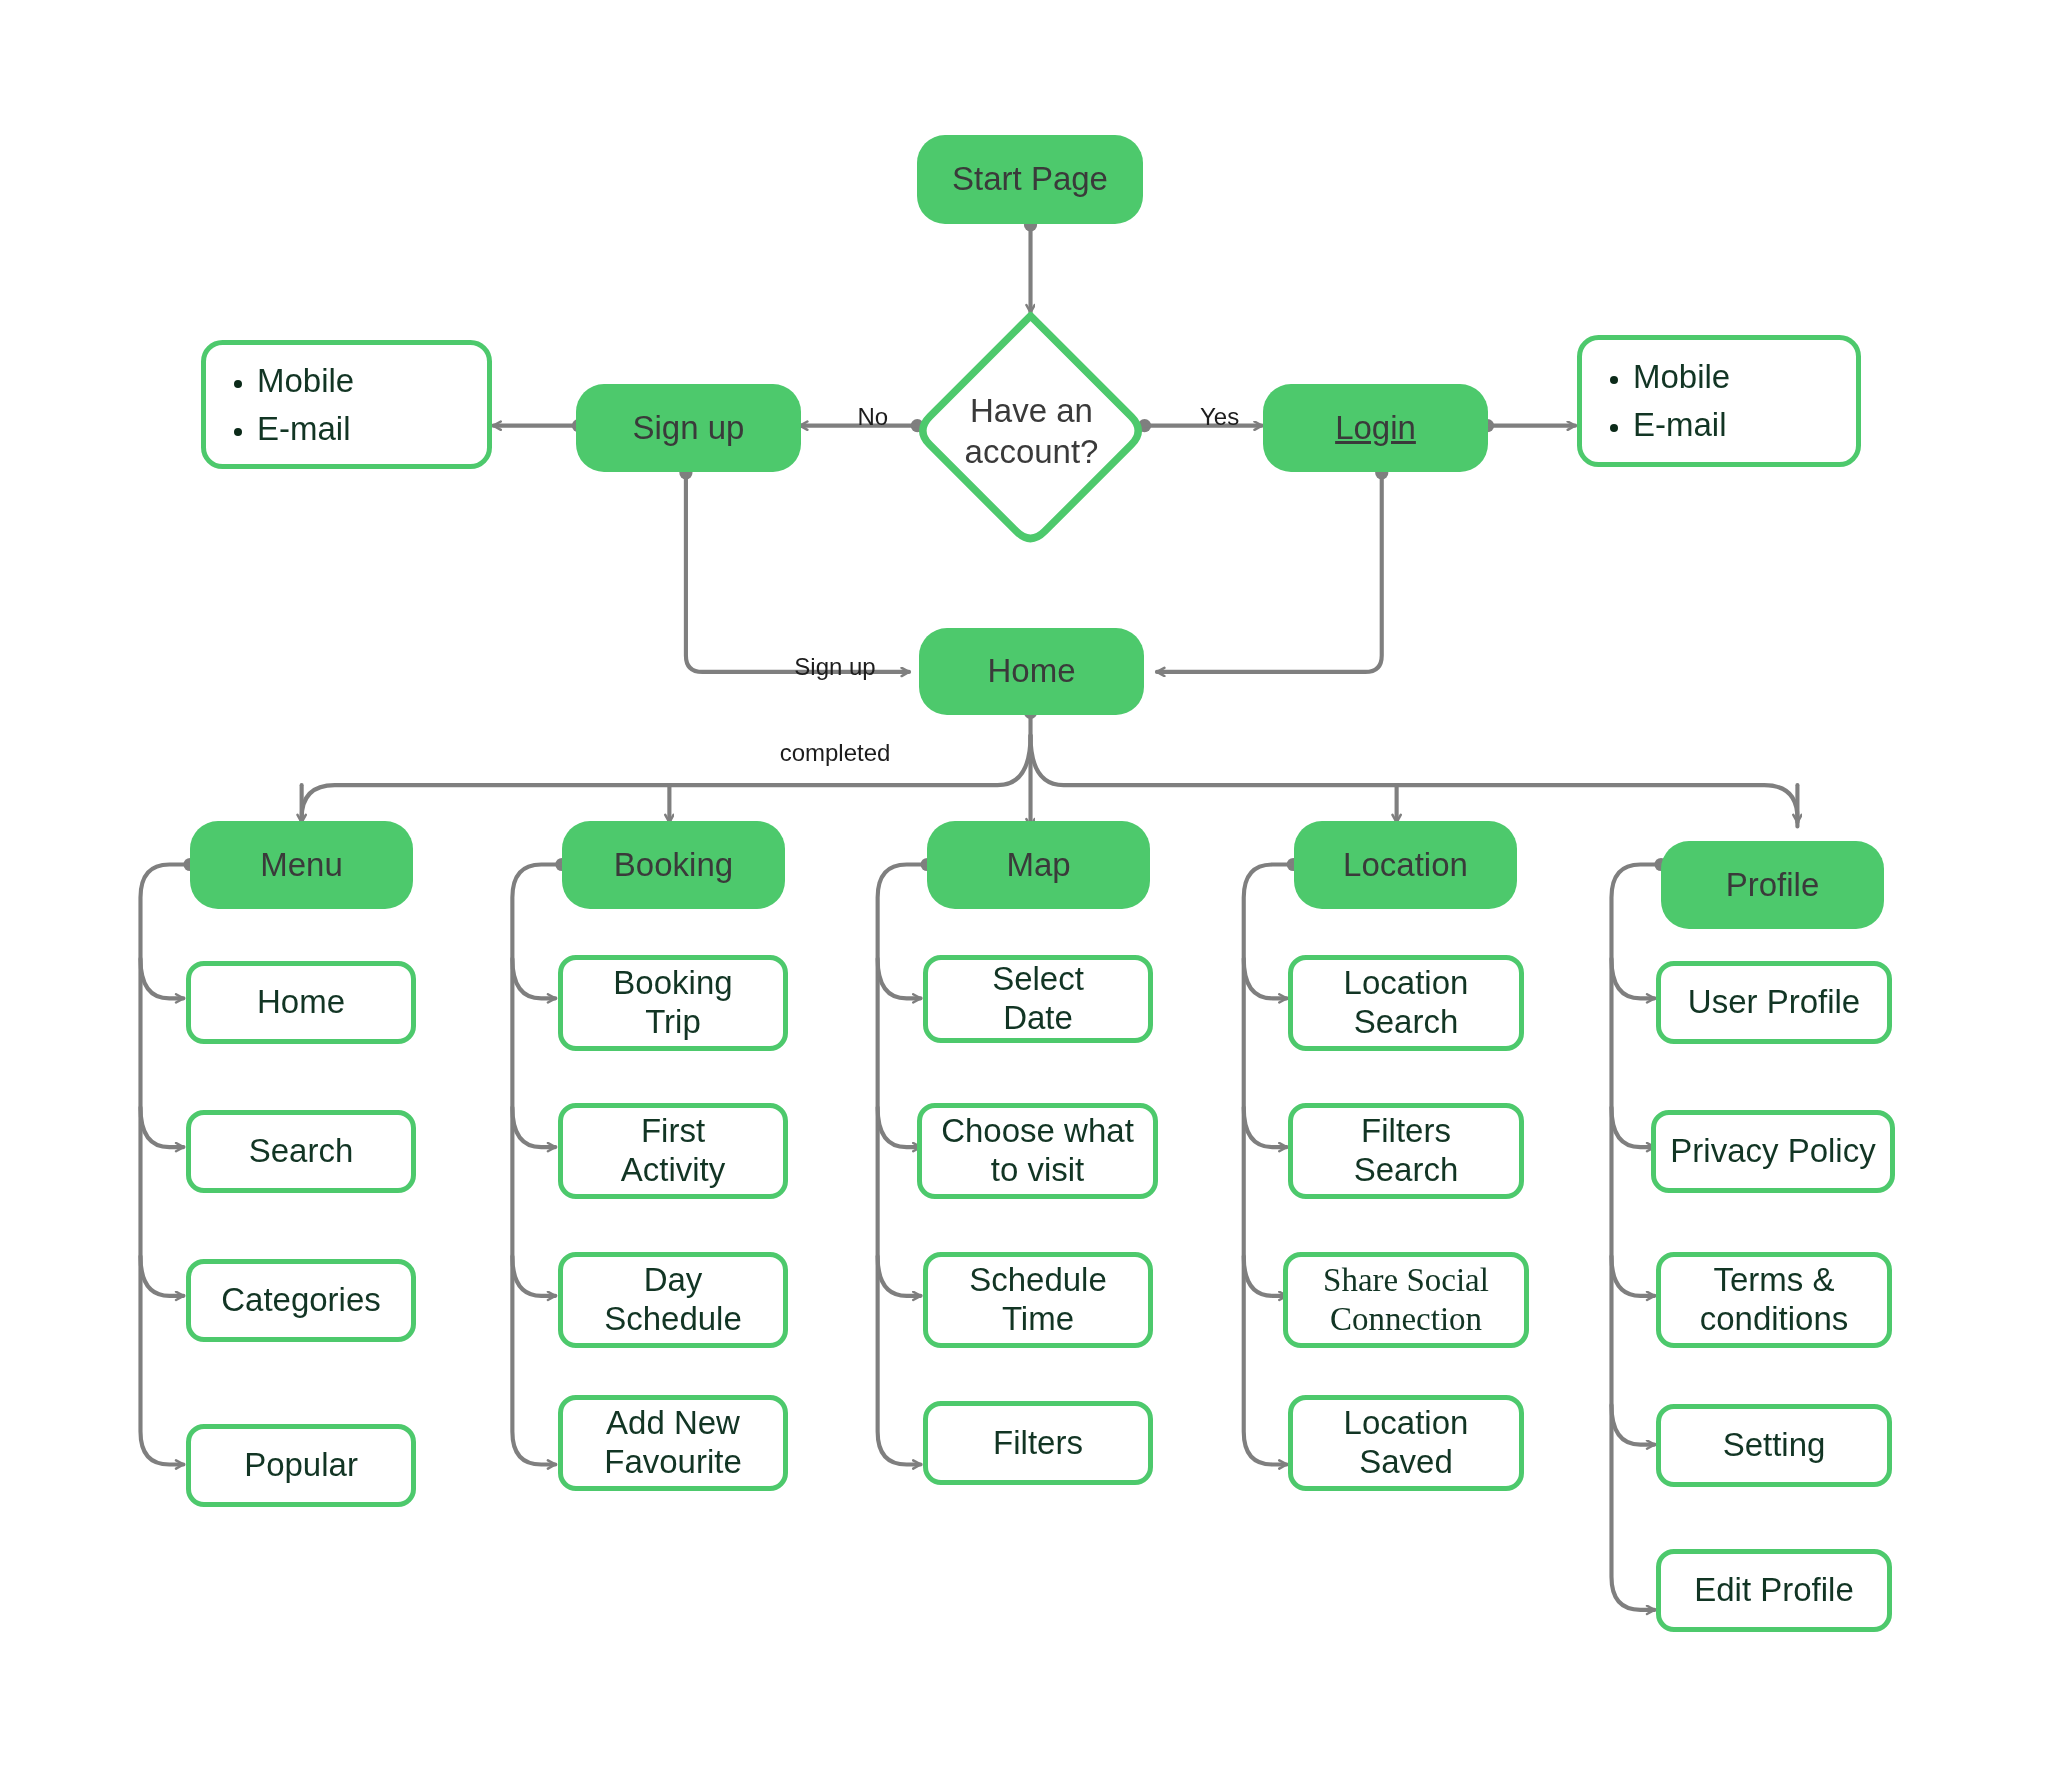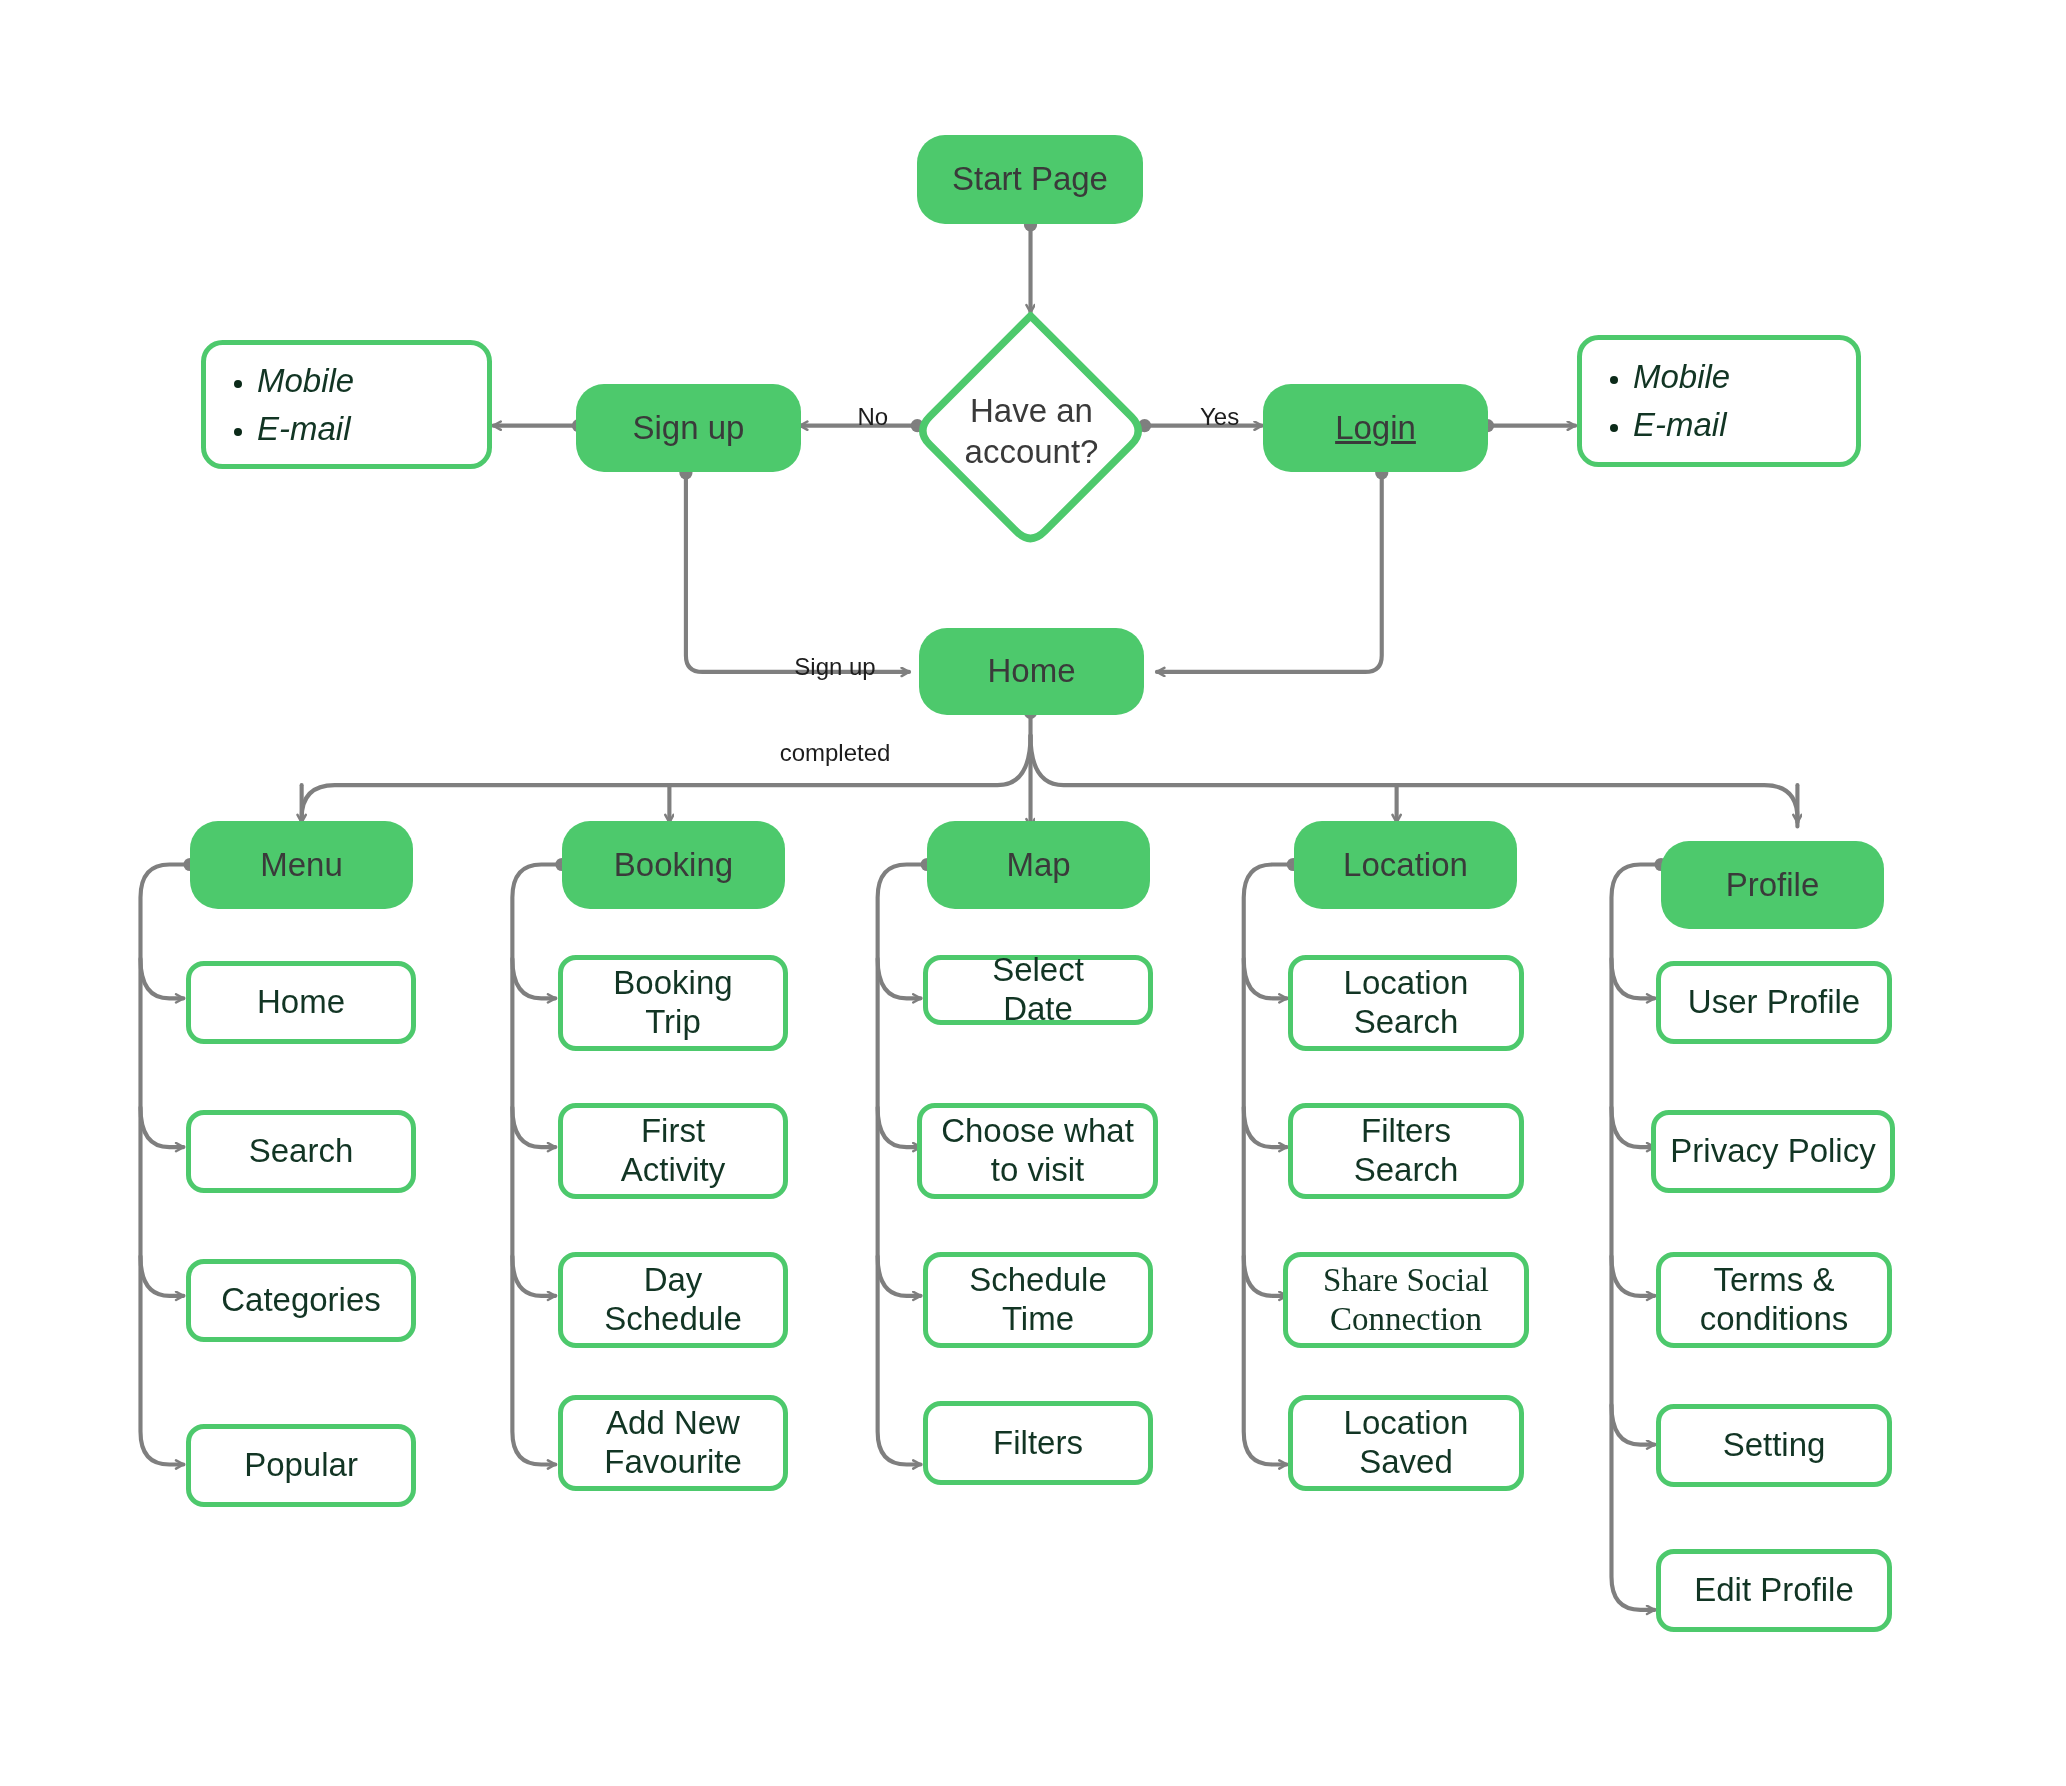--- a/index.html
+++ b/index.html
@@ -10,21 +10,21 @@
   .node.filled{background:#4dc96c;border-radius:28px;color:#3a3a3a;}
   .node.outline{background:#ffffff;border:5px solid #4dc96c;border-radius:18px;color:#123524;}
   .node .lbl{line-height:1.18;padding:0 8.3px;}
   .f-start{font-size:33px;}
   .f-node{font-size:33px;}
   .f-leaf{font-size:33px;}
   .f-diamond{font-size:33px;color:#3a3a3a;line-height:1.22;}
   .edge-label{position:absolute;color:#1d1d1d;font-size:24px;line-height:1.2;text-align:center;white-space:pre;}
   .listbox{position:absolute;box-sizing:border-box;background:#fff;border:5px solid #4dc96c;border-radius:21.5px;
            display:flex;flex-direction:column;justify-content:center;}
-  .listbox ul{margin:0;padding:0 16px 0 51px;list-style:disc;font-style:italic;}
+  .listbox ul{margin:0;padding:0 16px 0 51px;list-style:disc;}
   .listbox li{font-size:33px;color:#123524;line-height:1.45;padding:0;}
   .listbox li::marker{color:#0b2a19;font-size:28px;}
   .diamond-wrap{position:absolute;}
 </style>
 </head>
 <body>
 
 <div id="stage">
 
   <svg class="layer" viewBox="0 0 2500 2161">
@@ -194,21 +194,21 @@
   <div class="node outline" style="left:558px;top:1395px;width:230px;height:96px;">
     <span class="lbl f-leaf">
       <span>Add New</span><br>
       <span>Favourite</span>
     </span>
   </div>
 
   <div class="node filled" style="left:927px;top:821px;width:223px;height:88px;">
     <span class="lbl f-node">Map</span>
   </div>
-  <div class="node outline" style="left:923px;top:955px;width:230px;height:70px;">
+  <div class="node outline" style="left:923px;top:955px;width:230px;height:88px;">
     <span class="lbl f-leaf">
       <span>Select</span><br>
       <span>Date</span>
     </span>
   </div>
   <div class="node outline" style="left:917px;top:1103px;width:241px;height:96px;">
     <span class="lbl f-leaf">
       <span>Choose what</span><br>
       <span>to visit</span>
     </span>

